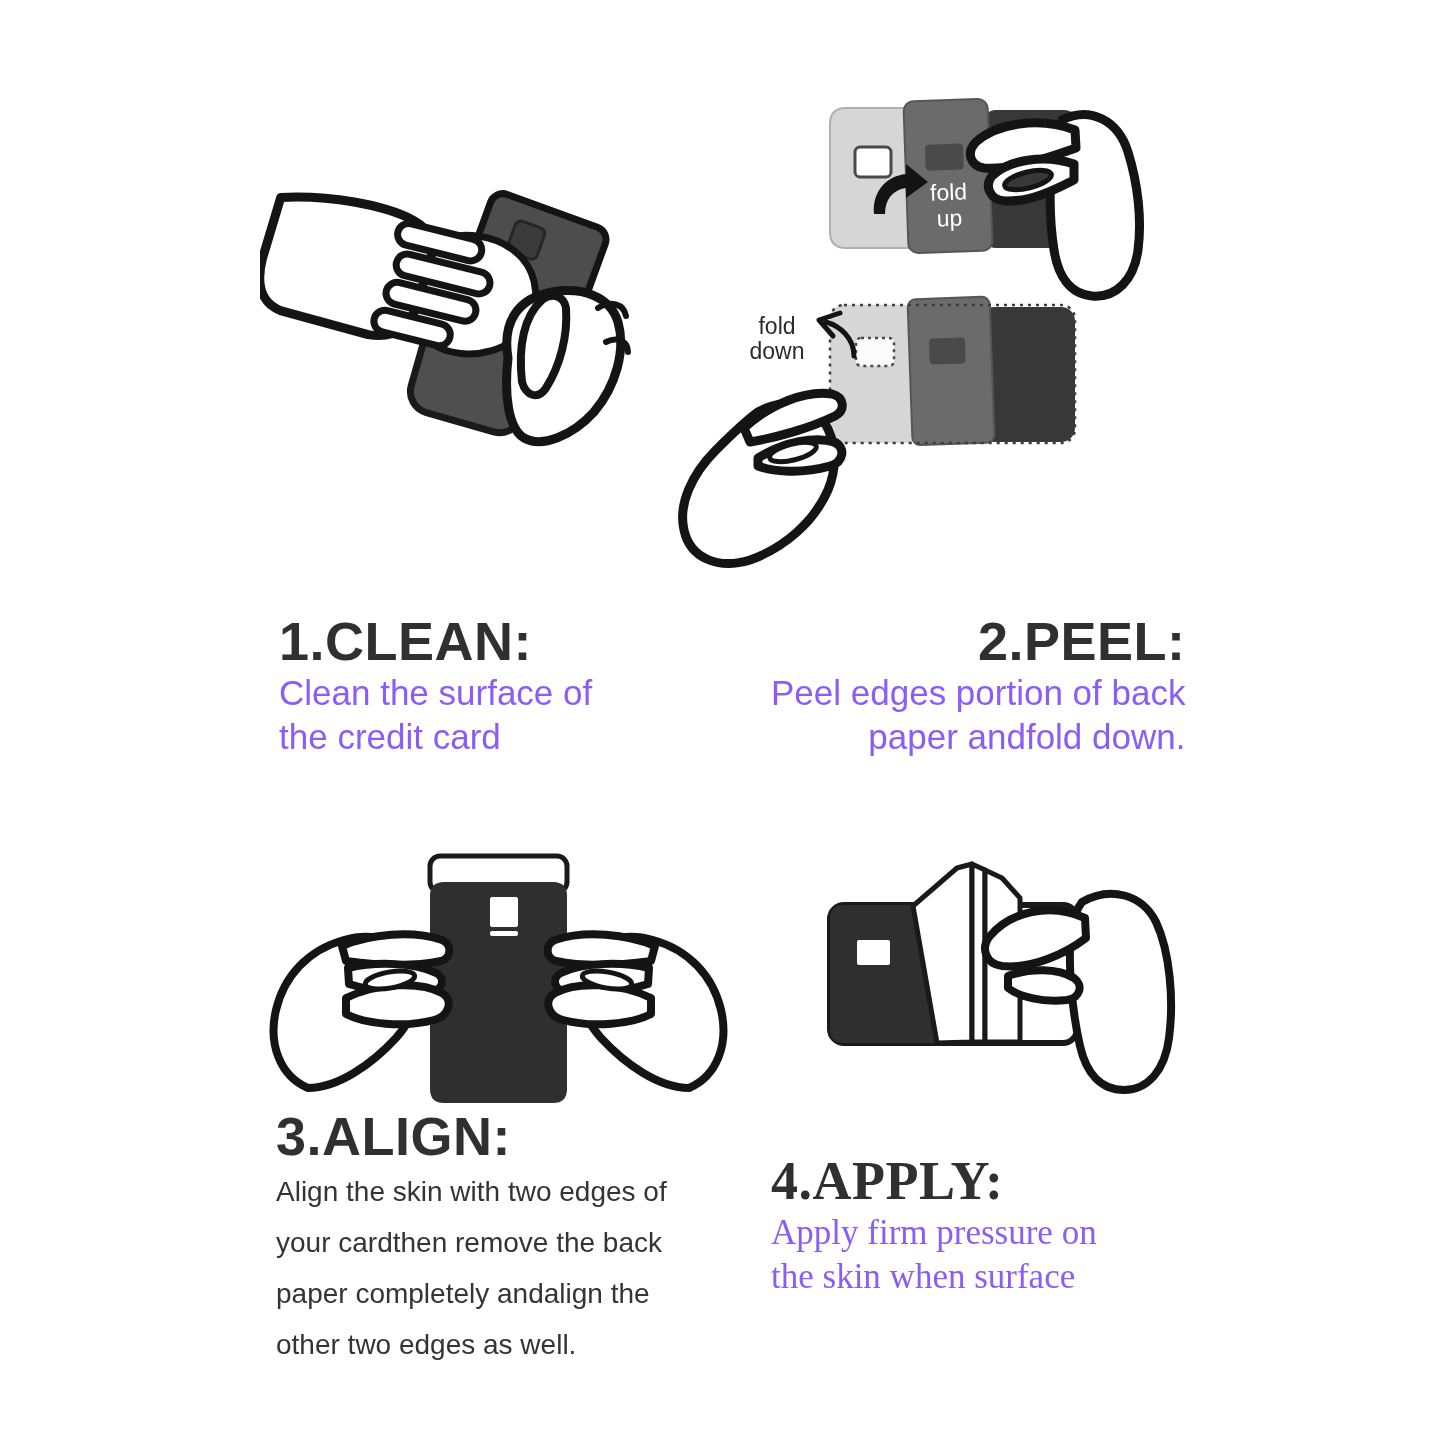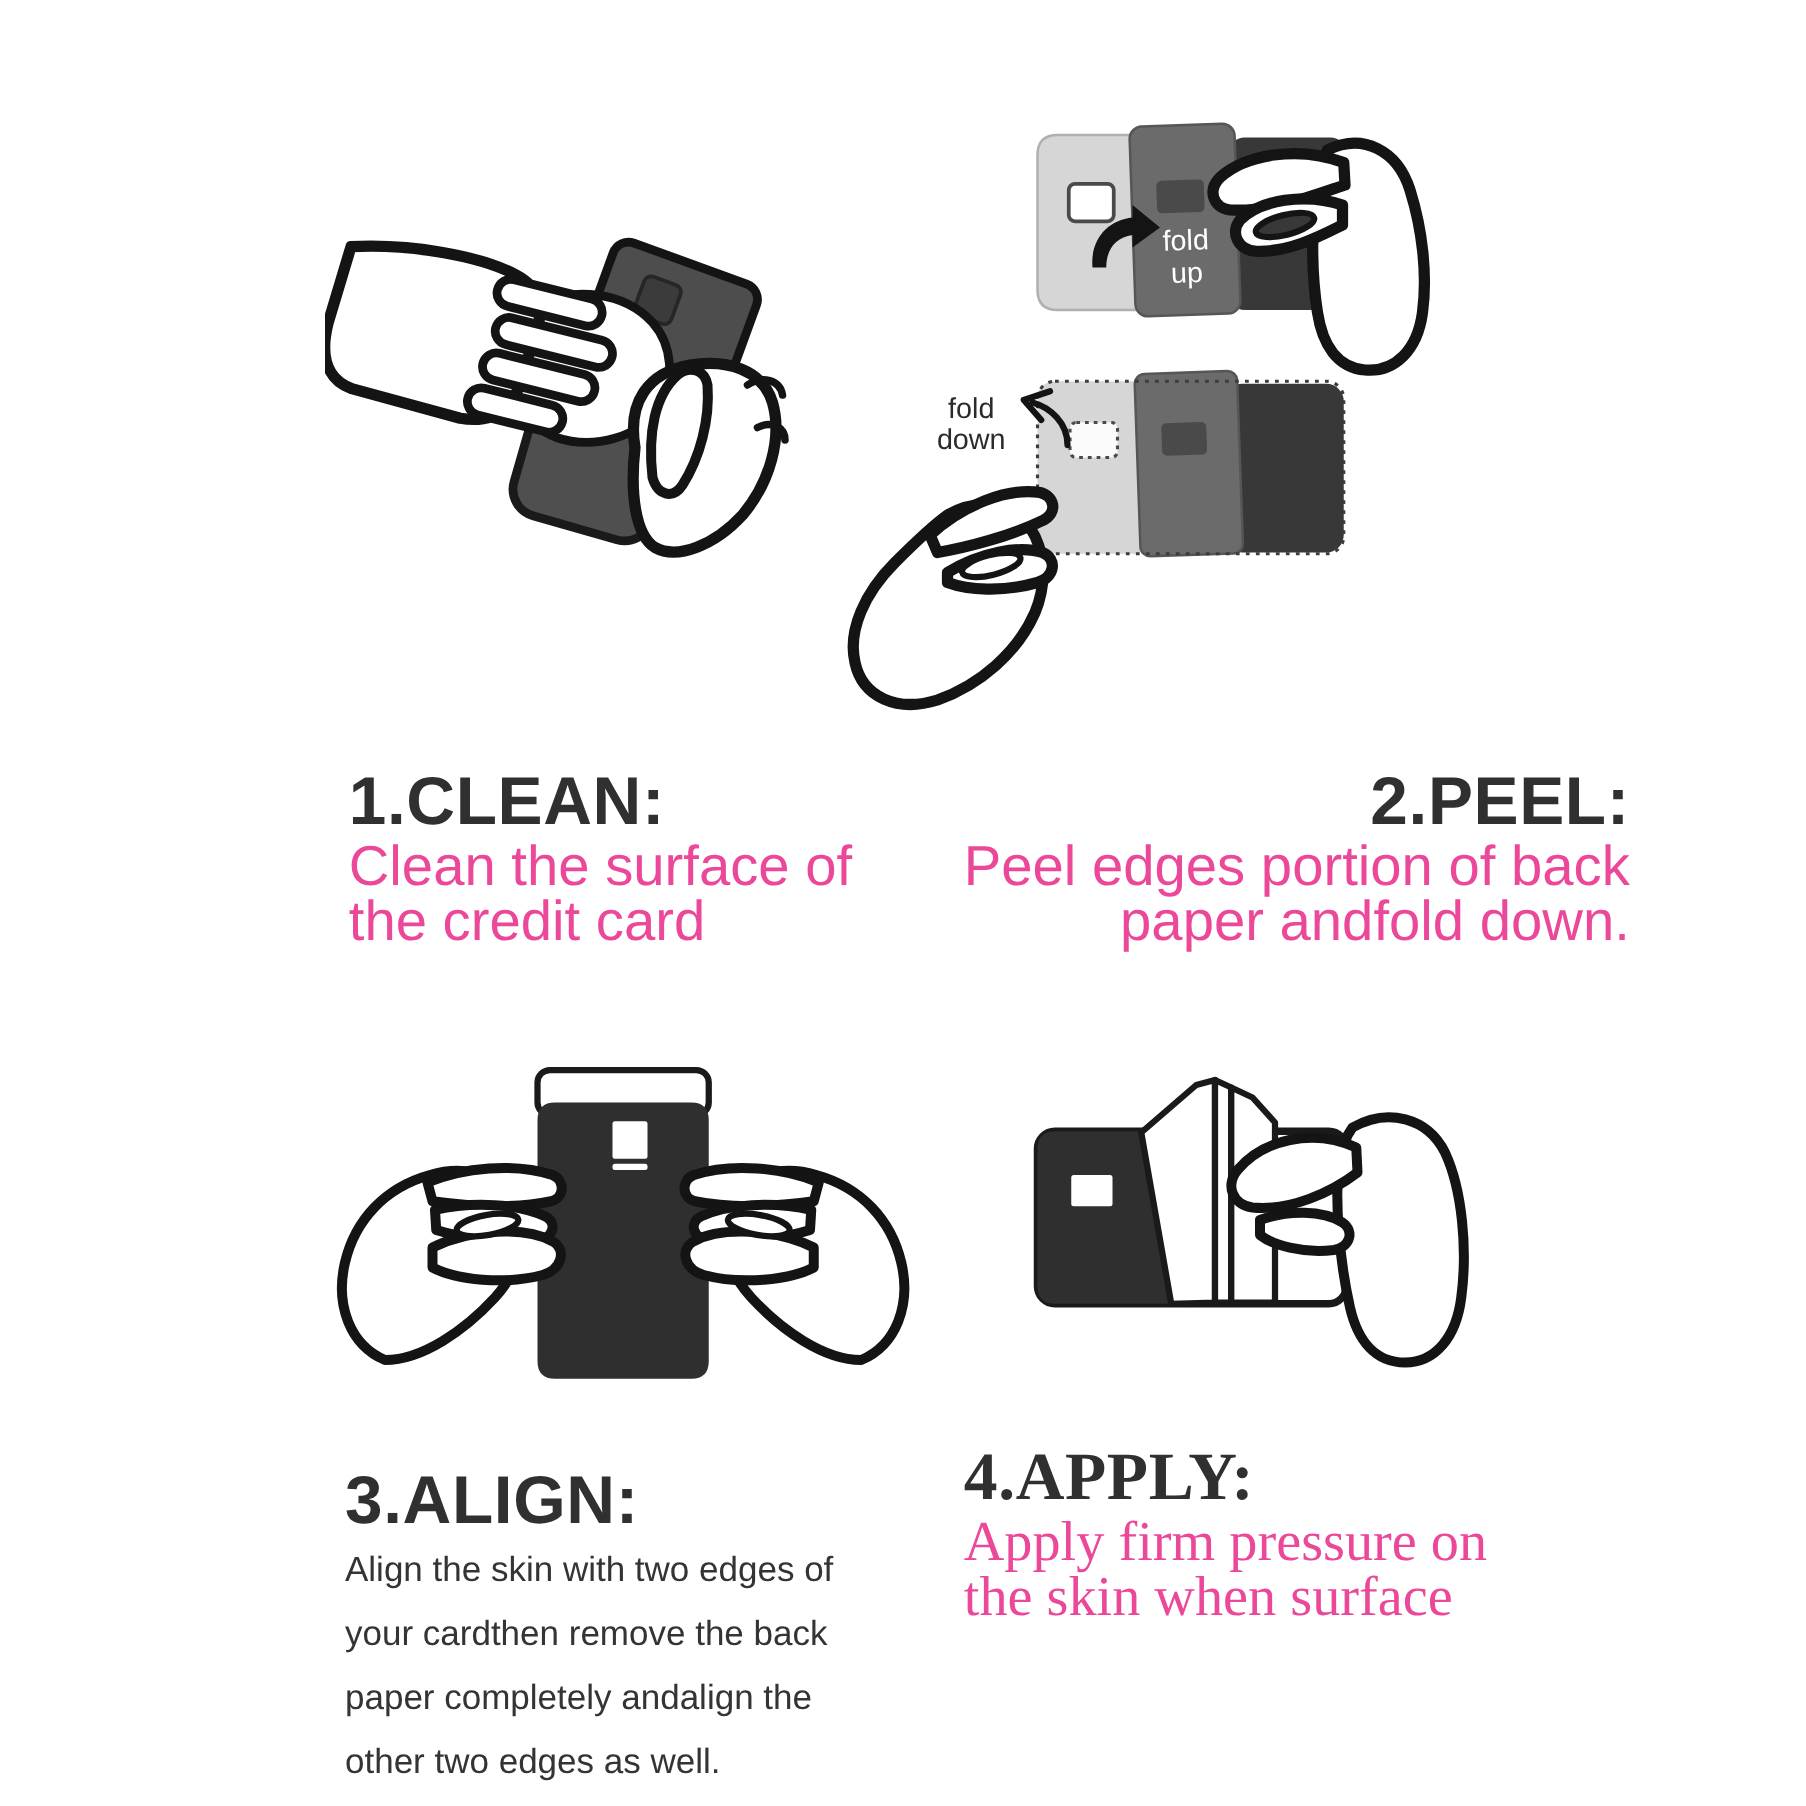--- a/index.html
+++ b/index.html
@@ -2,30 +2,30 @@
 <html><head>
 <meta charset="utf-8">
 <style>
   html,body{margin:0;padding:0;background:#ffffff;}
   body{width:1445px;height:1445px;position:relative;overflow:hidden;
        font-family:"Liberation Sans","DejaVu Sans",sans-serif;}
   .fig{position:absolute;}
   .step-text{position:absolute;}
   .step-text h2{margin:0 0 6px 0;font-size:54px;line-height:48px;font-weight:bold;
                 color:#303030;letter-spacing:0.5px;}
-  .step-text p{margin:0;font-size:45px;line-height:44px;color:#ec4899;font-weight:400;}
+  .step-text p{margin:0;font-size:35px;line-height:44px;color:#8b5cf6;font-weight:400;}
   .step-text p span{display:block;}
   #text-step3 p{font-size:28px;line-height:51px;color:#343434;}
   #fig-step1{left:260px;top:150px;}
   #fig-step2{left:660px;top:80px;}
   #fig-step3{left:250px;top:830px;}
   #fig-step4{left:780px;top:840px;}
   #text-step1{left:279px;top:617px;}
   #text-step2{left:771px;top:617px;text-align:right;}
-  #text-step3{left:276px;top:1176px;}
+  #text-step3{left:276px;top:1112px;}
   #text-step4{left:771px;top:1157px;font-family:Liberation Serif, serif;}
   svg text{font-family:"Liberation Sans","DejaVu Sans",sans-serif;font-weight:500;}
   .hand{fill:#ffffff;stroke:#141414;stroke-linejoin:round;stroke-linecap:round;}
 </style>
 </head>
 <body>
 
 <svg id="fig-step1" class="fig" width="440" height="310" viewBox="0 0 440 310">
 
   <g transform="rotate(20 235 40)">

